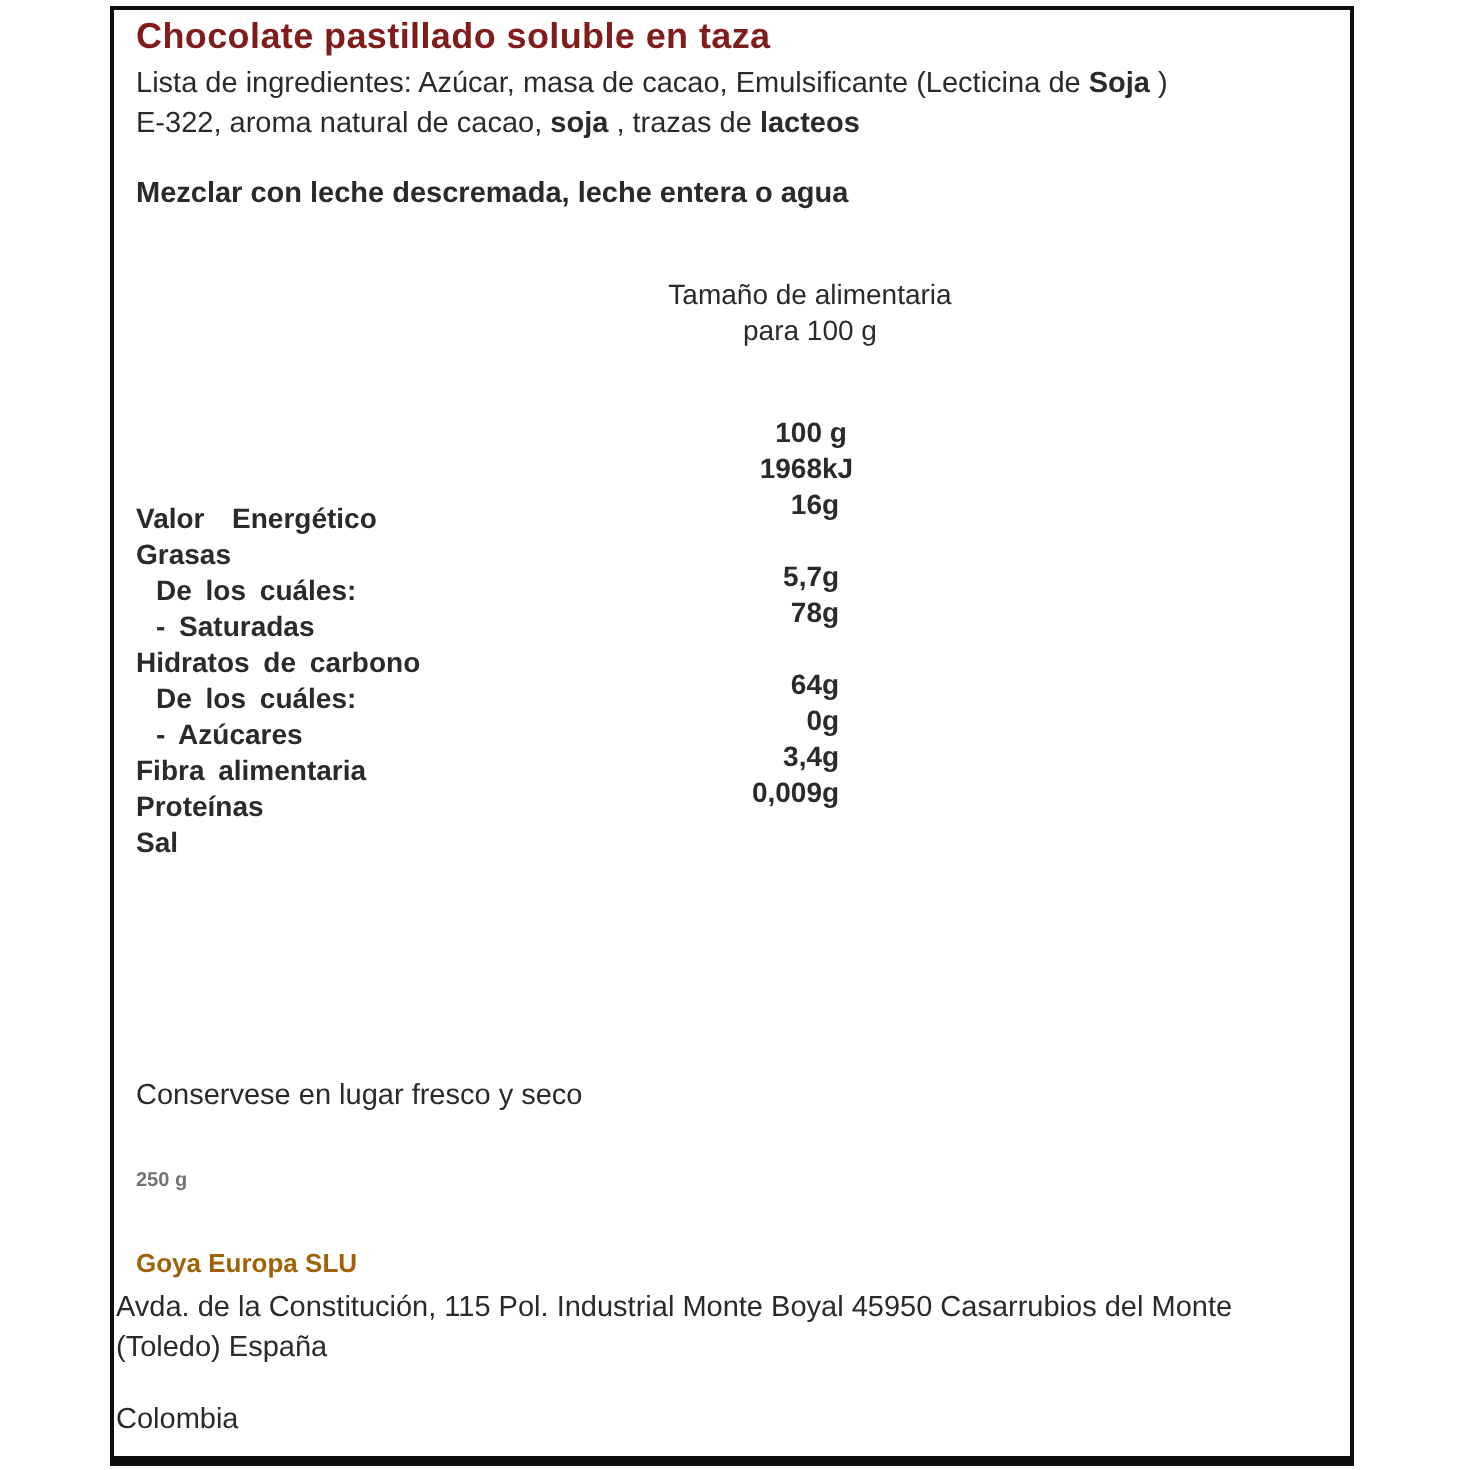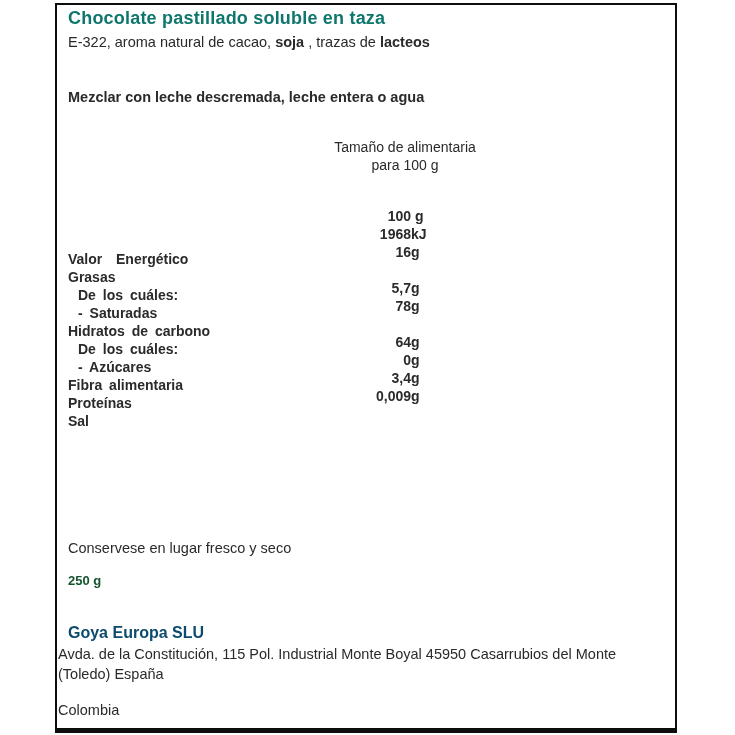--- a/index.html
+++ b/index.html
@@ -21,21 +21,21 @@
     box-sizing: border-box;
     background: #ffffff;
     border: 2px solid #0d0d0d;
     border-bottom-width: 5px;
   }
   .abs { position: absolute; }
   .title {
     left: 11px; top: 3px; right: 8px;
     font-size: 18px;
     font-weight: bold;
-    color: #0f766e;
+    color: #7f1d1d;
     letter-spacing: 0.2px;
   }
   .ingredients {
     left: 11px; top: 27px; right: 8px;
     font-size: 14.5px;
     line-height: 20px;
   }
   .ingredients .b { font-weight: bold; }
   .preparation {
     left: 11px; top: 84px; right: 8px;
@@ -77,47 +77,48 @@
     display: inline-block;
     width: 250px;
     text-align: right;
   }
   .nunit { white-space: pre; }
   .storage {
     left: 11px; top: 535px; right: 8px;
     font-size: 14.5px;
   }
   .netweight {
-    left: 11px; top: 568px;
-    font-size: 13px;
-    font-weight: bold;
-    color: #14532d;
+    left: 11px; top: 580px;
+    font-size: 10px;
+    font-weight: bold;
+    color: #737373;
   }
   .manufacturer-name {
     left: 11px; top: 619px;
-    font-size: 16px;
-    font-weight: bold;
-    color: #0c4a6e;
+    font-size: 13px;
+    font-weight: bold;
+    color: #a16207;
   }
   .manufacturer-block {
     left: 1px; top: 639px;
     width: 600px;
     font-size: 14.5px;
     line-height: 20px;
   }
   .origin { margin-top: 16px; }
 </style>
 </head>
 <body>
 
 <div class="panel">
 
   <div class="abs title">Chocolate pastillado soluble en taza</div>
 
   <div class="abs ingredients">
+    <div><span>Lista de ingredientes: Azúcar, masa de cacao, Emulsificante (Lecticina de </span><span class="b">Soja</span><span> )</span></div>
     <div><span>E-322, aroma natural de cacao, </span><span class="b">soja</span><span> , trazas de </span><span class="b">lacteos</span></div>
   </div>
 
   <div class="abs preparation">Mezclar con leche descremada, leche entera o agua</div>
 
   <div class="abs reference">
     <div>Tamaño de alimentaria</div>
     <div>para 100 g</div>
   </div>
 

